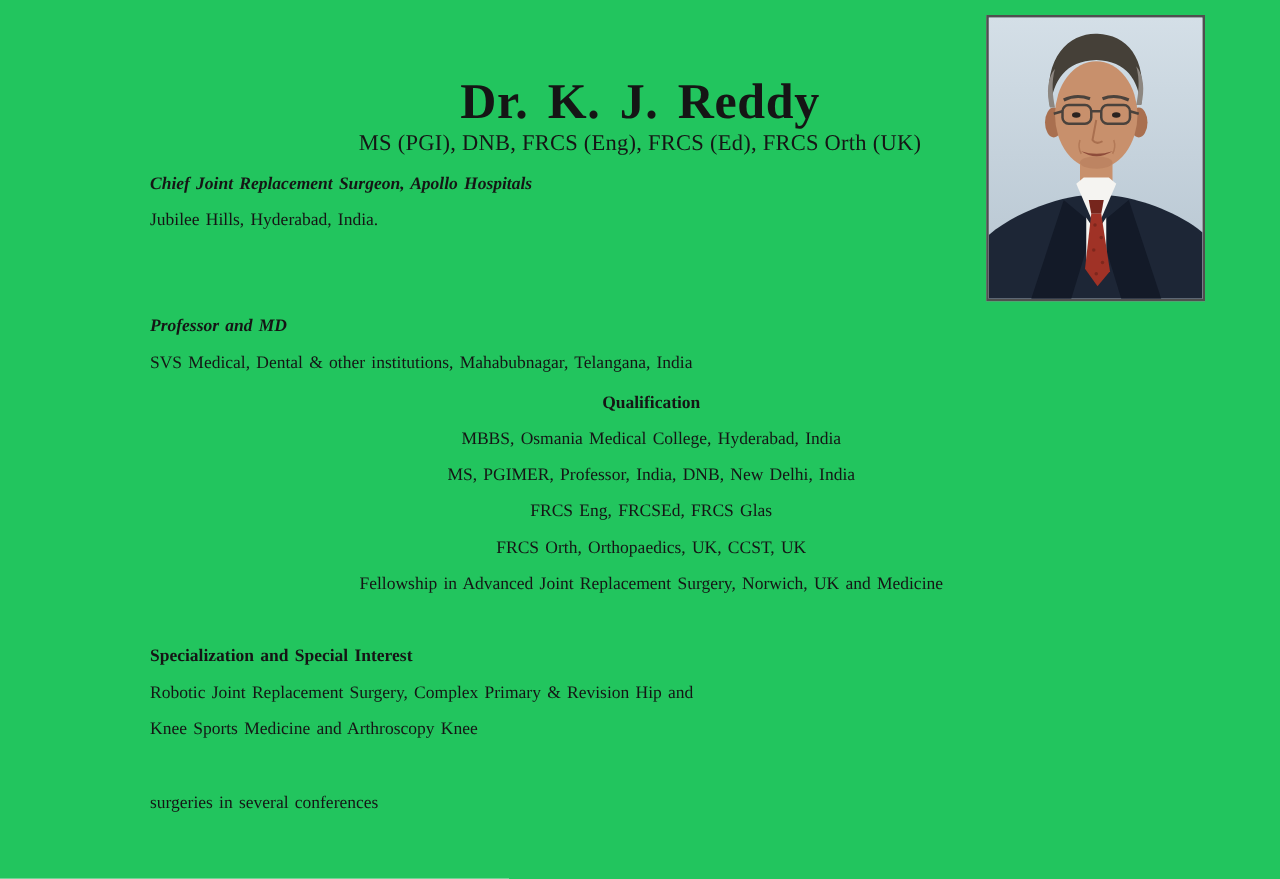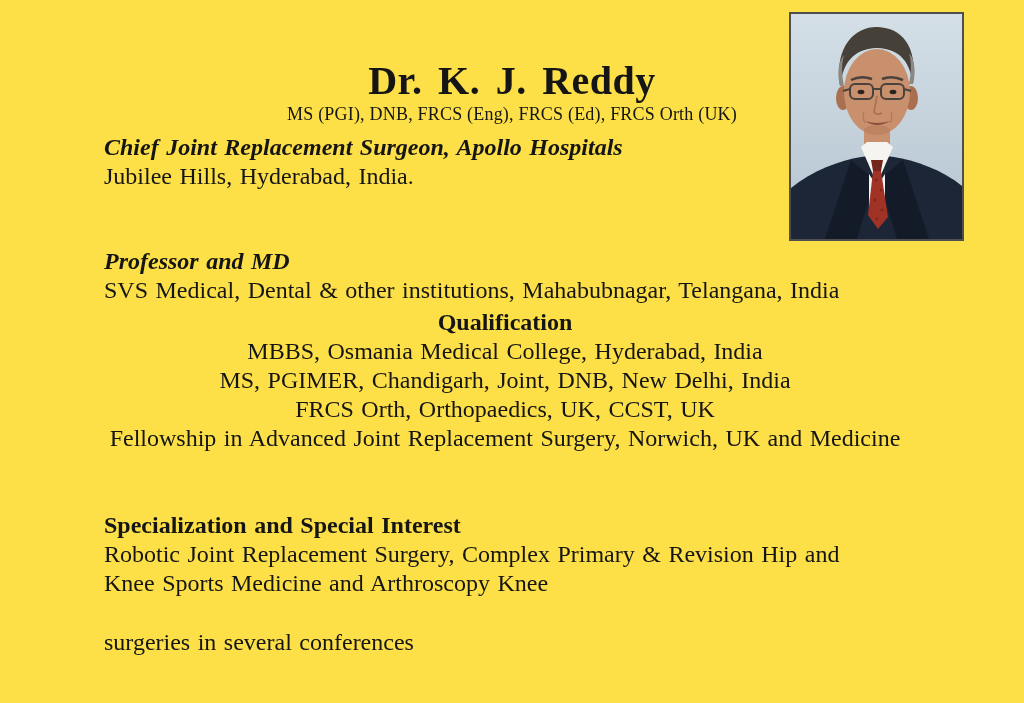--- a/index.html
+++ b/index.html
@@ -1,20 +1,20 @@
 <!DOCTYPE html>
 <html><head>
 <meta charset="utf-8">
 <style>
   html, body { margin: 0; padding: 0; background: #e9e9e9; }
   .page {
     position: relative;
     width: 1024px;
     height: 703px;
-    background: #fde047;
+    background: #22c55e;
     font-family: "Liberation Serif", serif;
     color: #151515;
     overflow: hidden;
     margin: 0 auto;
   }
   .header-block {
     position: absolute;
     left: 120px;
     top: 57px;
     width: 784px;
@@ -30,23 +30,23 @@
   }
   .doc-credentials {
     font-size: 18px;
     font-weight: normal;
     line-height: 21px;
     margin-top: 0;
     letter-spacing: 0.2px;
   }
   .block {
     position: absolute;
-    left: 104px;
+    left: 120px;
     width: 802px;
-    font-size: 24px;
+    font-size: 14px;
     line-height: 29px;
     word-spacing: 1.5px;
   }
   .role-title { font-weight: bold; font-style: italic; }
   .section-heading { font-weight: bold; }
   .inline-heading { font-weight: bold; }
   .body-line { font-weight: normal; }
   .photo-frame {
     position: absolute;
     left: 789px;
@@ -140,21 +140,22 @@
   </div>
 
   <div class="block" style="top:221px;margin-top:26px;">
     <div class="role-title">Professor and MD</div>
     <div class="body-line">SVS Medical, Dental &amp; other institutions, Mahabubnagar, Telangana, India</div>
   </div>
 
   <div class="block" style="top:308px;text-align:center;">
     <div class="section-heading">Qualification</div>
     <div class="body-line">MBBS, Osmania Medical College, Hyderabad, India</div>
-    <div class="body-line">MS, PGIMER, Chandigarh, Joint, DNB, New Delhi, India</div>
+    <div class="body-line">MS, PGIMER, Professor, India, DNB, New Delhi, India</div>
+    <div class="body-line">FRCS Eng, FRCSEd, FRCS Glas</div>
     <div class="body-line">FRCS Orth, Orthopaedics, UK, CCST, UK</div>
     <div class="body-line">Fellowship in Advanced Joint Replacement Surgery, Norwich, UK and Medicine</div>
   </div>
 
   <div class="block" style="top:511px;">
     <div class="section-heading">Specialization and Special Interest</div>
     <div class="body-line">Robotic Joint Replacement Surgery, Complex Primary &amp; Revision Hip and</div>
     <div class="body-line">Knee Sports Medicine and Arthroscopy Knee</div>
   </div>
 

